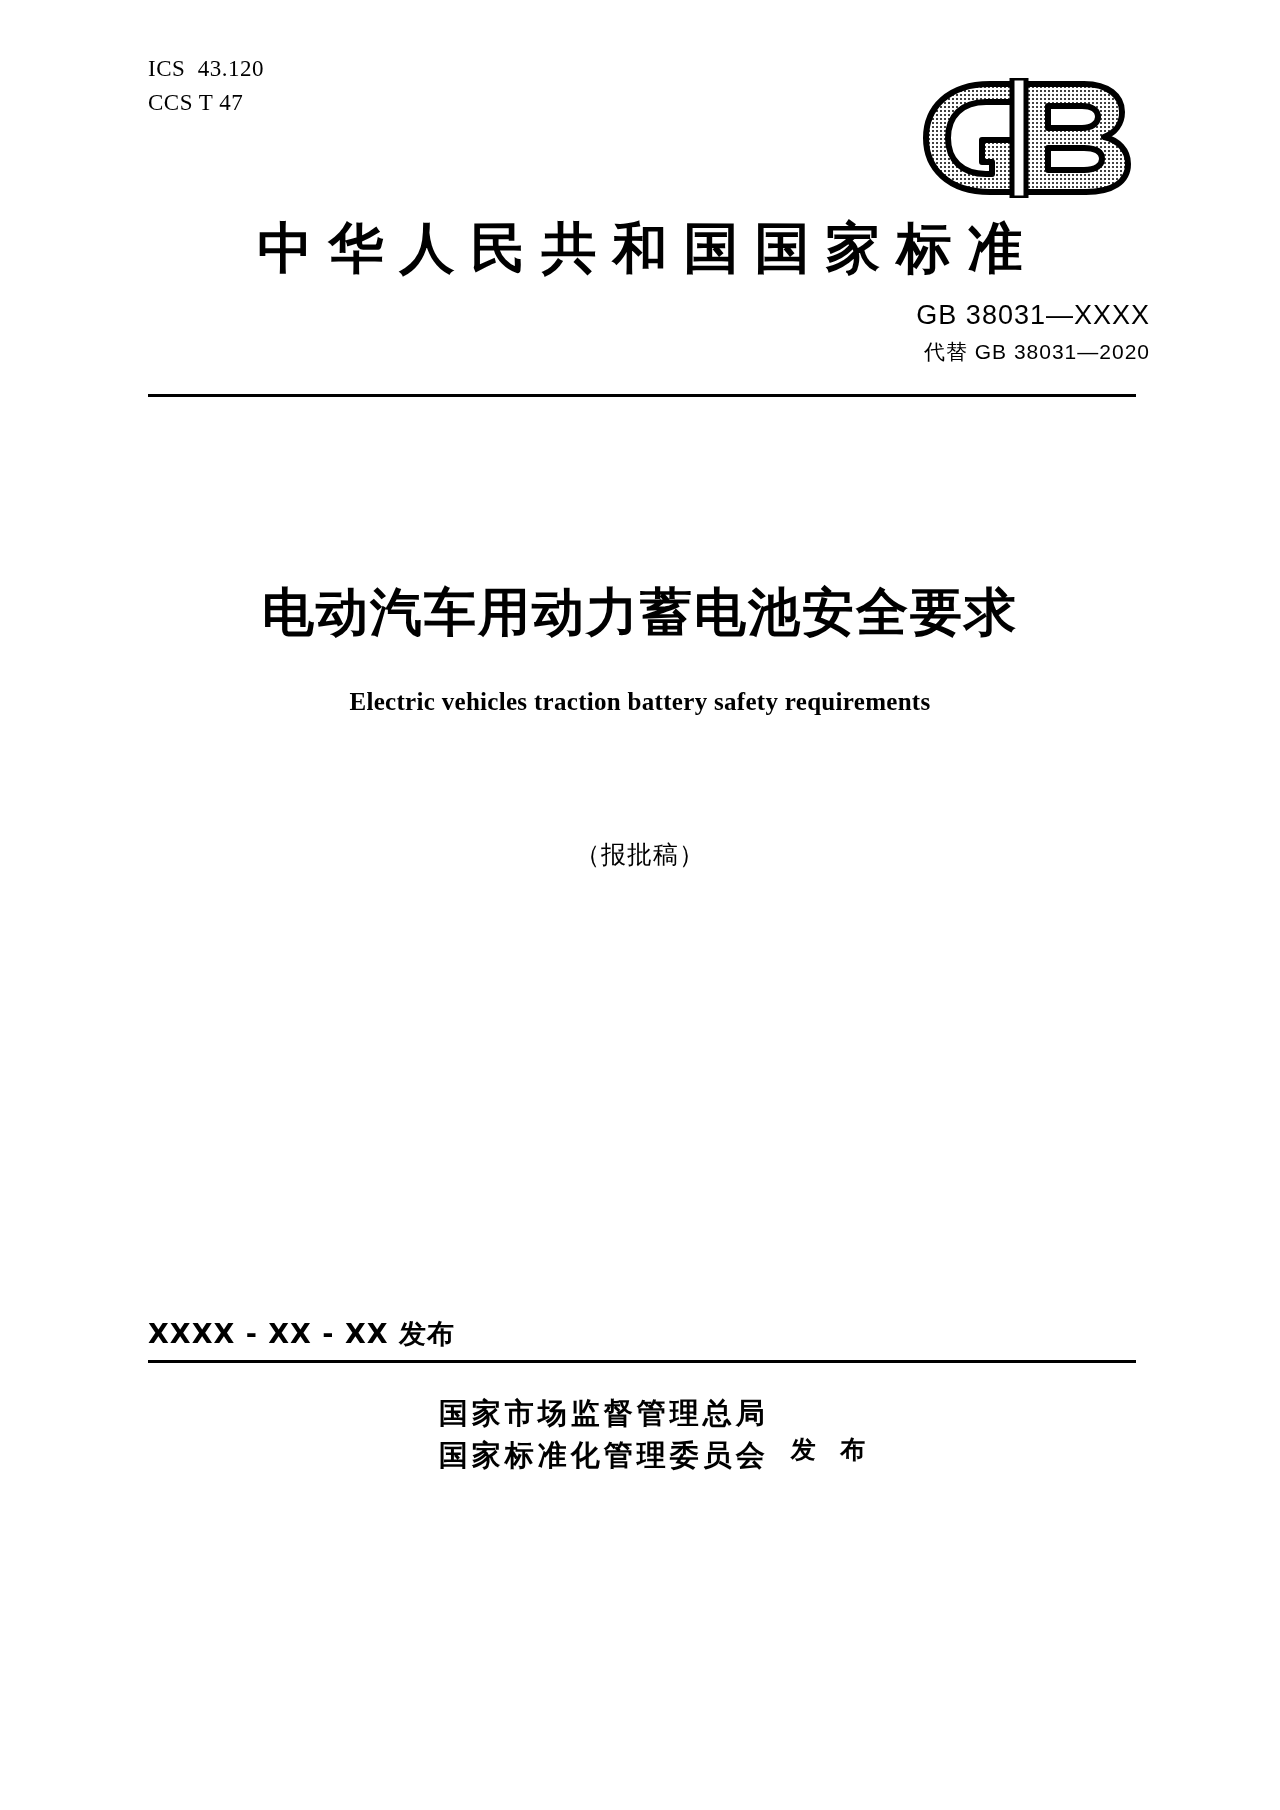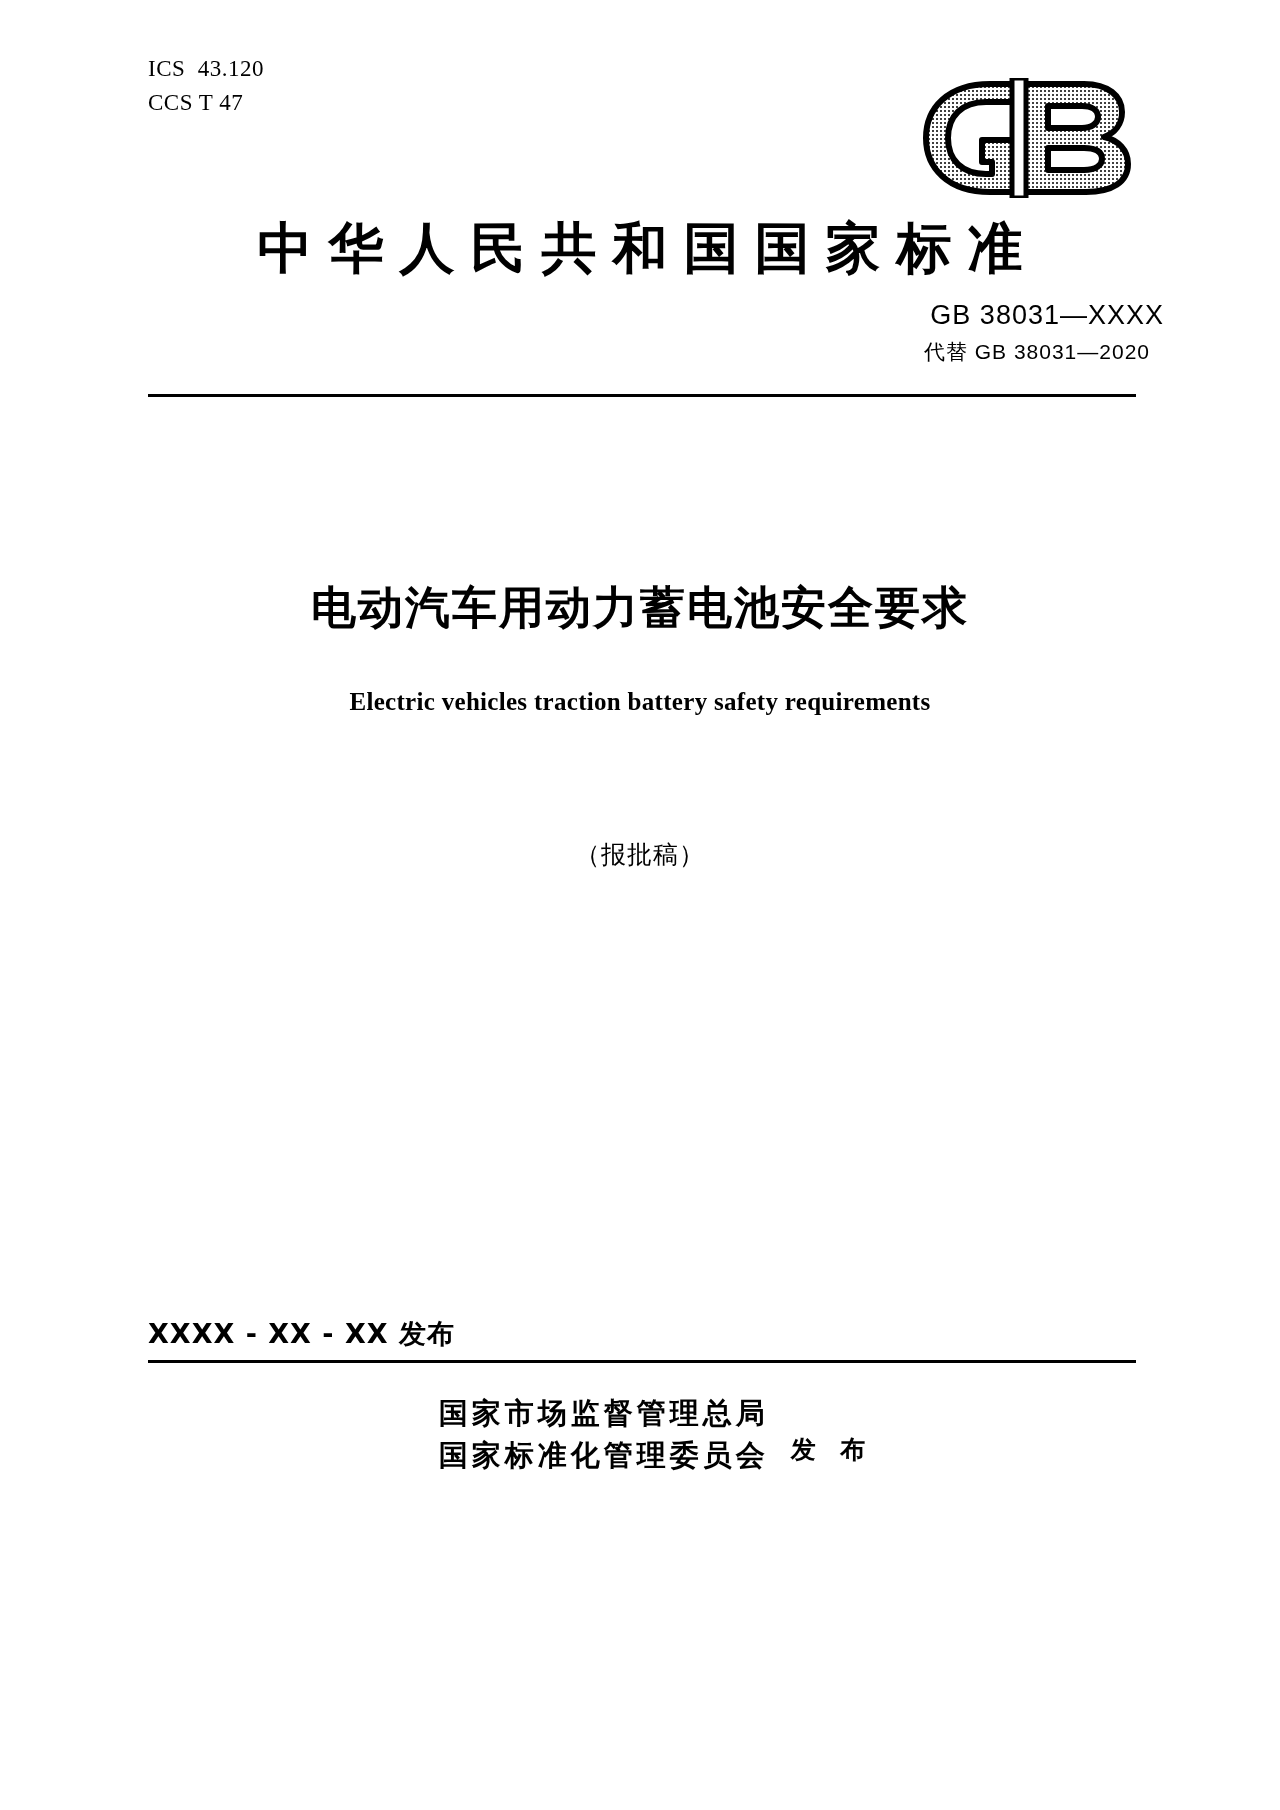--- a/index.html
+++ b/index.html
@@ -55,21 +55,21 @@
     font-weight: bold;
     font-size: 55px;
     letter-spacing: 16px;
     text-indent: 16px;
     white-space: nowrap;
   }
 
   
   .std-no {
     position: absolute;
-    right: 116px;
+    right: 130px;
     top: 300px;
     text-align: right;
     font-family: "Liberation Sans", sans-serif;
     font-size: 27px;
     letter-spacing: 1px;
     white-space: nowrap;
   }
   .std-no-replace {
     position: absolute;
     right: 130px;
@@ -93,21 +93,21 @@
 
   
   .doc-title-cn {
     position: absolute;
     left: 0;
     top: 578px;
     width: 1280px;
     text-align: center;
     font-family: "DejaVu Sans", "Liberation Sans", sans-serif;
     font-weight: bold;
-    font-size: 45px;
+    font-size: 52px;
     letter-spacing: 2px;
   }
   .doc-title-en {
     position: absolute;
     left: 0;
     top: 688px;
     width: 1280px;
     text-align: center;
     font-family: "Liberation Serif", serif;
     font-weight: bold;

